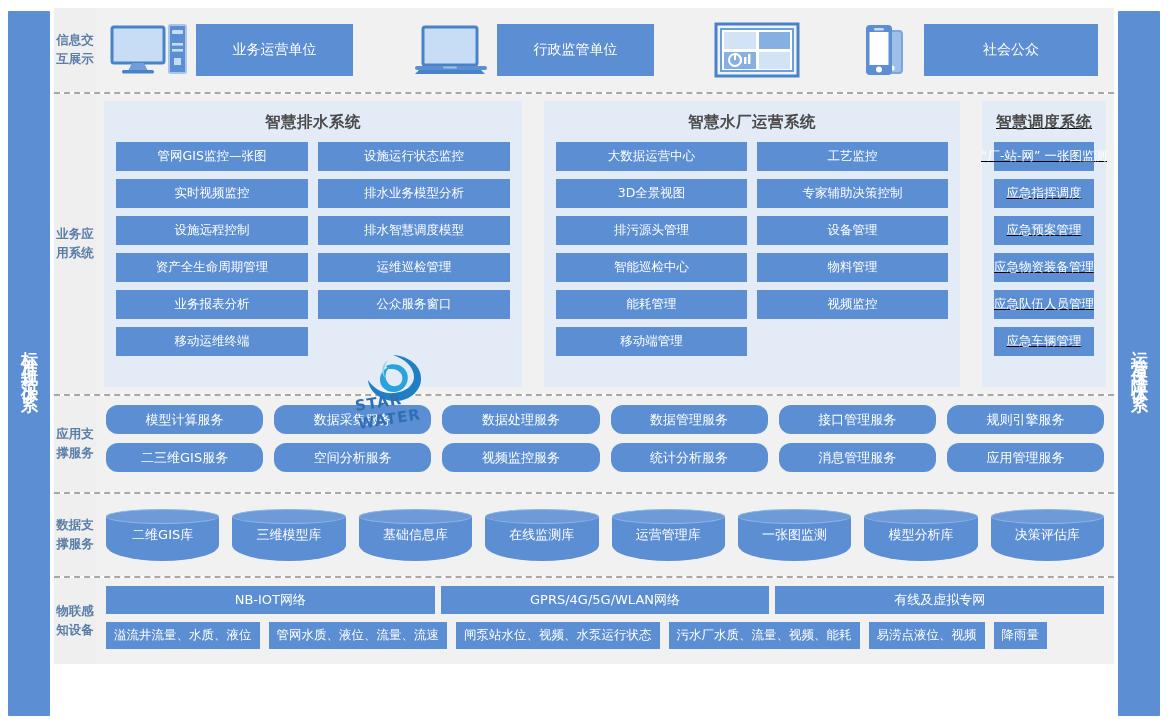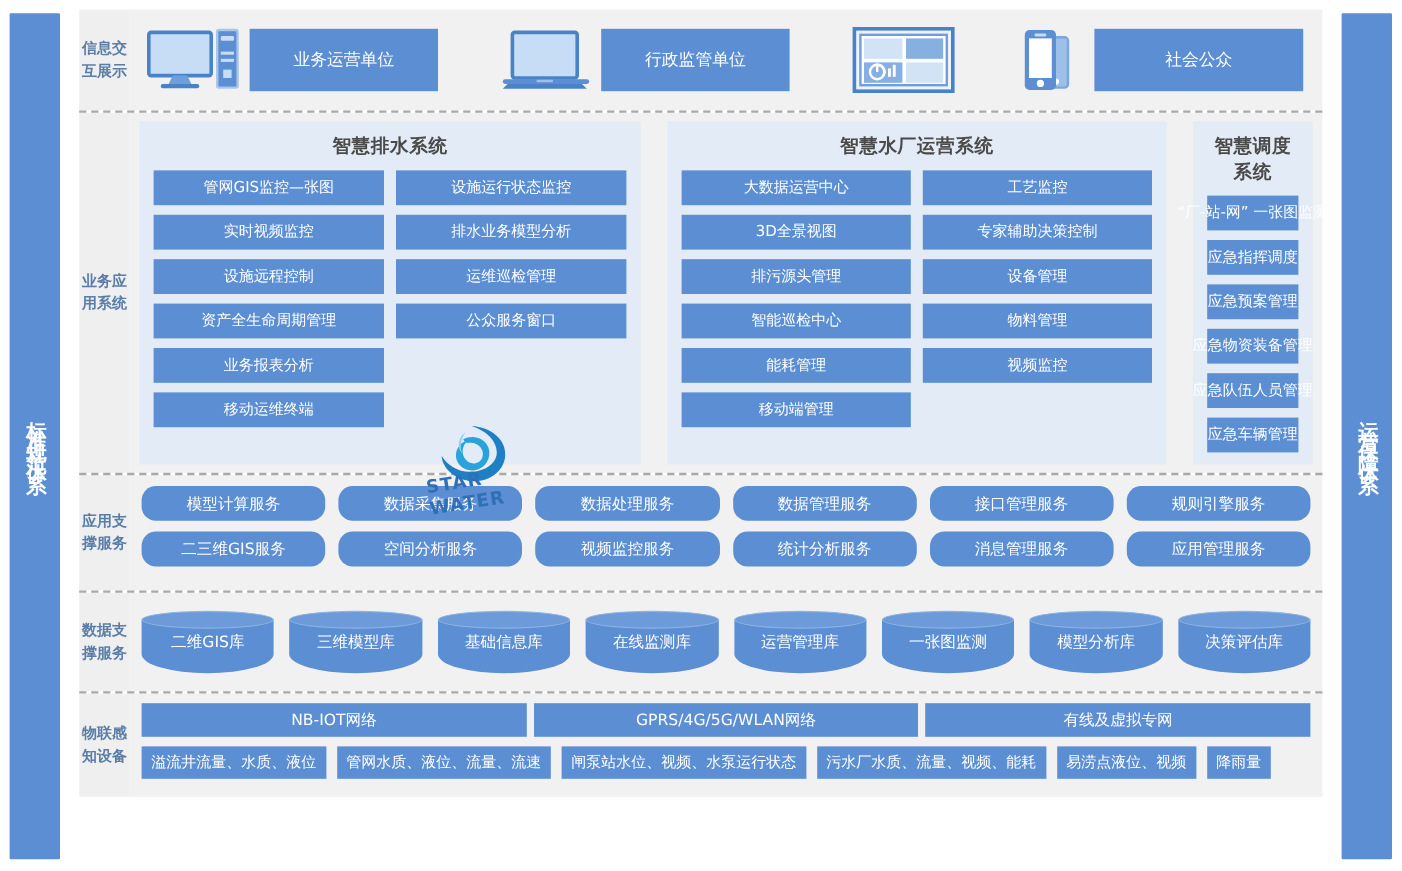--- a/index.html
+++ b/index.html
@@ -16,21 +16,21 @@
     display:flex;align-items:center;justify-content:center;
     border-radius:1px;margin:3px 0 4px 0;
   }
   .side-bar .vtxt{
     writing-mode:vertical-rl;text-orientation:upright;
     font-size:17px;font-weight:bold;letter-spacing:9px;
     line-height:1.05;text-align:center;
   }
 
   
-  .middle{flex:1 1 auto;display:flex;flex-direction:column;min-width:0;padding:0 16px;}
+  .middle{flex:1 1 auto;display:flex;flex-direction:column;min-width:0;padding:0 4px;}
 
   .band{display:flex;align-items:stretch;}
   .band + .sep{margin:0;}
   .sep{
     height:0;border-top:2px dashed #9a9a9a;
     margin:5px 0 5px 0;opacity:.85;
   }
 
   .row-label{
     width:42px;flex:0 0 42px;background:#efefef;
@@ -56,21 +56,21 @@
 
   
   .b2 .row-body{background:#f1f1f1;padding:7px 8px;}
   .app-wrap{flex:1 1 auto;display:flex;gap:22px;min-width:0;position:relative;}
   .app-group{
     background:#e2ebf6;padding:7px 12px 10px 12px;display:flex;flex-direction:column;
     min-width:0;
   }
   .app-group.g1{flex:0 0 394px;}
   .app-group.g2{flex:0 0 392px;}
-  .app-group.g3{flex:1 1 auto;}
+  .app-group.g3{flex:1 1 auto;text-decoration:underline;}
   .app-title{
     text-align:center;font-size:15.5px;font-weight:bold;color:#4a4a4a;
     padding:4px 0 9px 0;letter-spacing:.5px;
   }
   .app-cols{display:flex;gap:10px;flex:1 1 auto;}
   .app-col{flex:1 1 0;display:flex;flex-direction:column;gap:8px;min-width:0;}
   .app-col .chip{height:29px;font-size:12.5px;}
 
   
   .b3 .row-body{padding:9px 10px;}
@@ -218,20 +218,21 @@
                 <div class="chip">管网GIS监控—张图</div>
                 <div class="chip">实时视频监控</div>
                 <div class="chip">设施远程控制</div>
                 <div class="chip">资产全生命周期管理</div>
                 <div class="chip">业务报表分析</div>
                 <div class="chip">移动运维终端</div>
               </div>
               <div class="app-col">
                 <div class="chip">设施运行状态监控</div>
                 <div class="chip">排水业务模型分析</div>
+                <div class="chip">排水智慧调度模型</div>
                 <div class="chip">运维巡检管理</div>
                 <div class="chip">公众服务窗口</div>
               </div>
             </div>
           </div>
 
           <div class="app-group g2">
             <div class="app-title">智慧水厂运营系统</div>
             <div class="app-cols">
               <div class="app-col">

